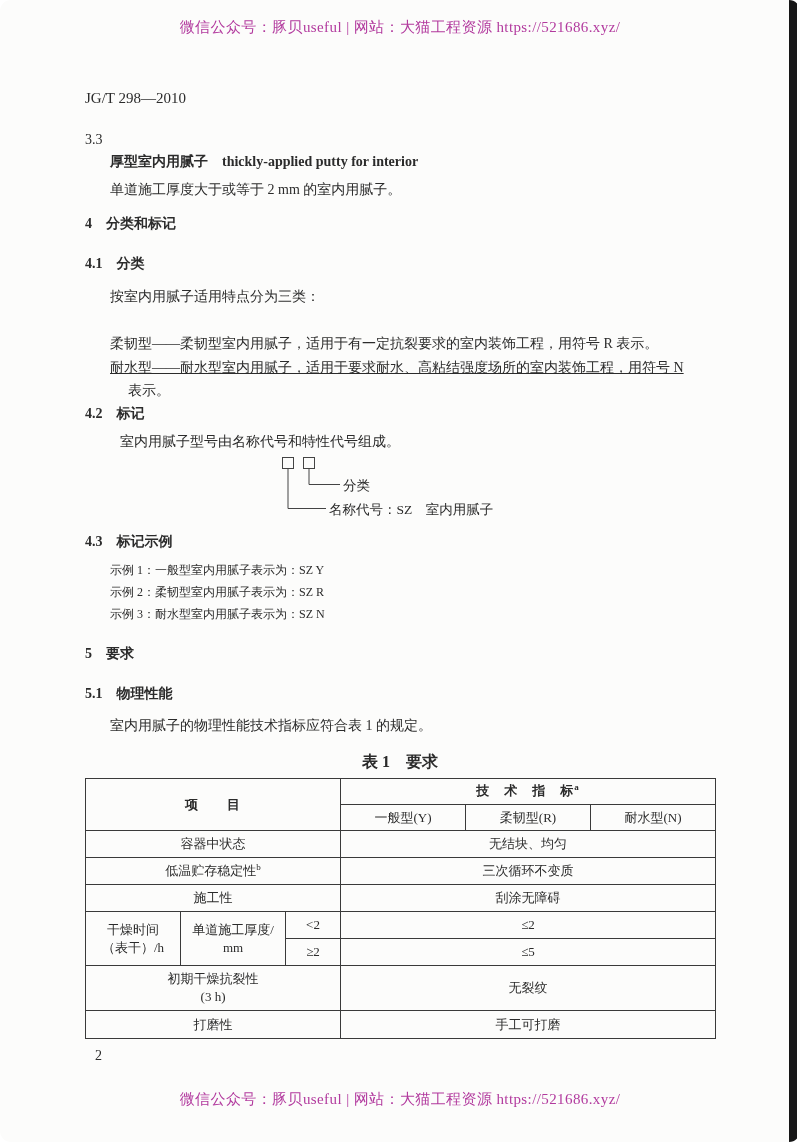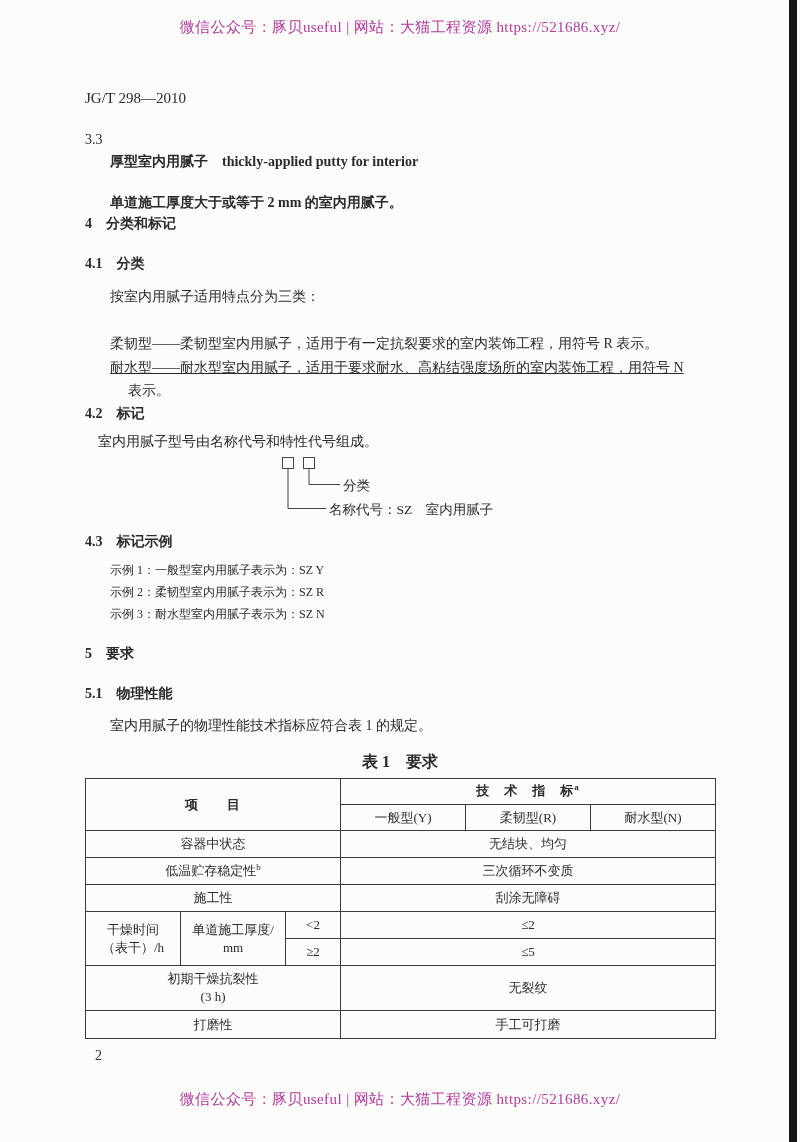--- a/index.html
+++ b/index.html
@@ -1,18 +1,18 @@
 <!DOCTYPE html>
 <html><head>
 <meta charset="utf-8">
 <style>
   * { margin:0; padding:0; box-sizing:border-box; }
   html,body { background:#ffffff; }
   body { font-family:"Liberation Serif","DejaVu Serif",serif; }
-  .page { position:relative; width:800px; height:1142px; background:#fcfcfb; color:#2b2b2b; overflow:hidden; }
+  .page { position:relative; width:800px; height:1142px; background:#fcfcfb; color:#2b2b2b; overflow:hidden;border-radius:11px; }
   .abs { position:absolute; white-space:nowrap; font-size:14px; line-height:1.45; }
   .b { font-weight:700; }
   .wm { position:absolute; left:0; width:100%; text-align:center; color:#b23a9e; font-size:15px; letter-spacing:.4px; }
   .small { font-size:12px; }
   .scan-edge { position:absolute; top:0; right:3px; width:8px; height:1142px; background:#161616; }
   .diagram { position:absolute; left:278px; top:454px; }
   .dialabel { position:absolute; font-size:13.5px; white-space:nowrap; }
   .caption { position:absolute; left:85px; top:752px; width:630px; text-align:center; font-weight:700; font-size:16px; }
   .doc-table { position:absolute; left:85px; top:778px; width:630px; border-collapse:collapse; table-layout:fixed; font-size:13px; }
   .doc-table td { border:1px solid #3a3a3a; text-align:center; vertical-align:middle; padding:2px 4px; }
@@ -28,32 +28,32 @@
 <div class="page">
 
   <div class="scan-edge"></div>
 
   <div class="wm" style="top:18px;">微信公众号：豚贝useful | 网站：大猫工程资源 https://521686.xyz/</div>
 
   <div class="abs" style="left:85px; top:88px; font-size:15px;">JG/T 298—2010</div>
 
   <div class="abs" style="left:85px; top:130px;text-align:right;">3.3</div>
   <div class="abs b" style="left:110px; top:152px;"><span>厚型室内用腻子</span><span style="margin-left:14px;">thickly-applied putty for interior</span></div>
-  <div class="abs" style="left:110px; top:193px;font-weight:bold;">单道施工厚度大于或等于 2 mm 的室内用腻子。</div>
+  <div class="abs" style="left:110px; top:180px;">单道施工厚度大于或等于 2 mm 的室内用腻子。</div>
 
   <div class="abs b" style="left:85px; top:214px;">4　分类和标记</div>
 
   <div class="abs b" style="left:85px; top:254px;">4.1　分类</div>
   <div class="abs" style="left:110px; top:287px;">按室内用腻子适用特点分为三类：</div>
   <div class="abs" style="left:110px; top:334px;">柔韧型——柔韧型室内用腻子，适用于有一定抗裂要求的室内装饰工程，用符号 R 表示。</div>
   <div class="abs" style="left:110px; top:358px;text-decoration:underline;">耐水型——耐水型室内用腻子，适用于要求耐水、高粘结强度场所的室内装饰工程，用符号 N</div>
   <div class="abs" style="left:128px; top:381px;">表示。</div>
 
   <div class="abs b" style="left:85px; top:404px;">4.2　标记</div>
-  <div class="abs" style="left:98px; top:432px;">室内用腻子型号由名称代号和特性代号组成。</div>
+  <div class="abs" style="left:120px; top:432px;">室内用腻子型号由名称代号和特性代号组成。</div>
 
   <svg class="diagram" width="120" height="64" viewBox="0 0 120 64">
     <rect x="4.5" y="3.5" width="11" height="11" fill="none" stroke="#444" stroke-width="1"></rect>
     <rect x="25.5" y="3.5" width="11" height="11" fill="none" stroke="#444" stroke-width="1"></rect>
     <polyline points="31,14.5 31,30.5 62,30.5" fill="none" stroke="#444" stroke-width="1"></polyline>
     <polyline points="10,14.5 10,54.5 48,54.5" fill="none" stroke="#444" stroke-width="1"></polyline>
   </svg>
   <div class="dialabel" style="left:343px; top:477px;">分类</div>
   <div class="dialabel" style="left:329px; top:501px;">名称代号：SZ　室内用腻子</div>
 

